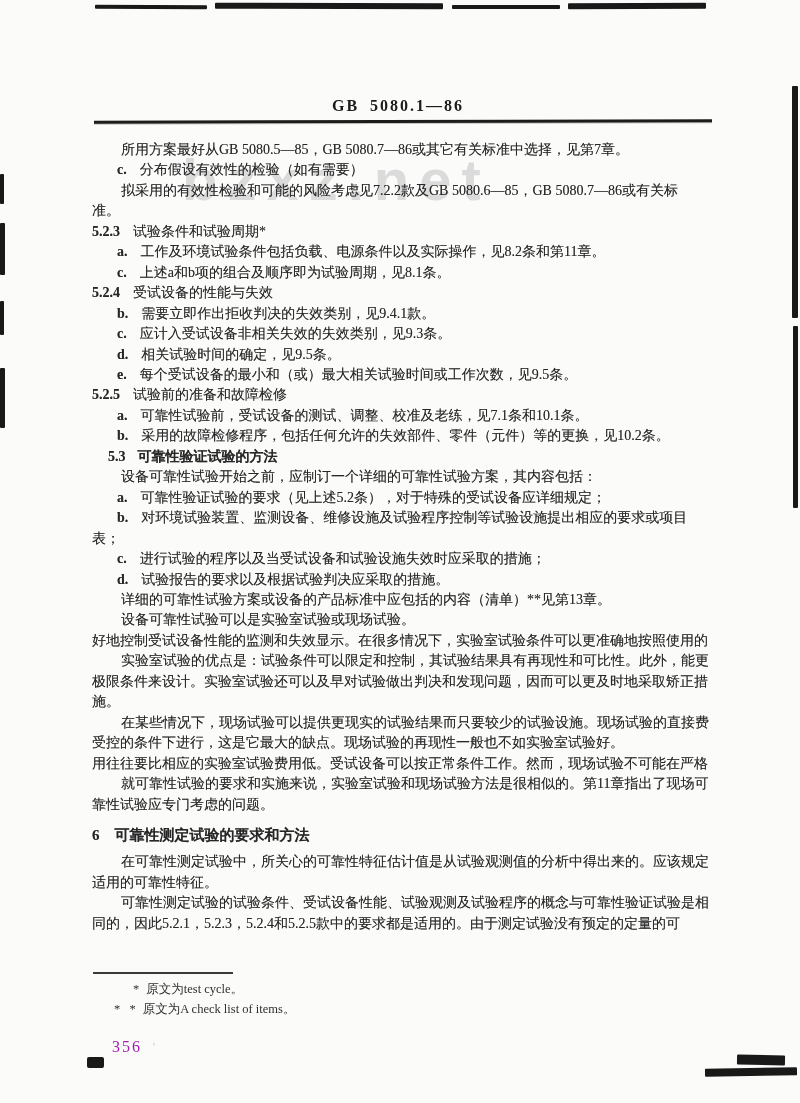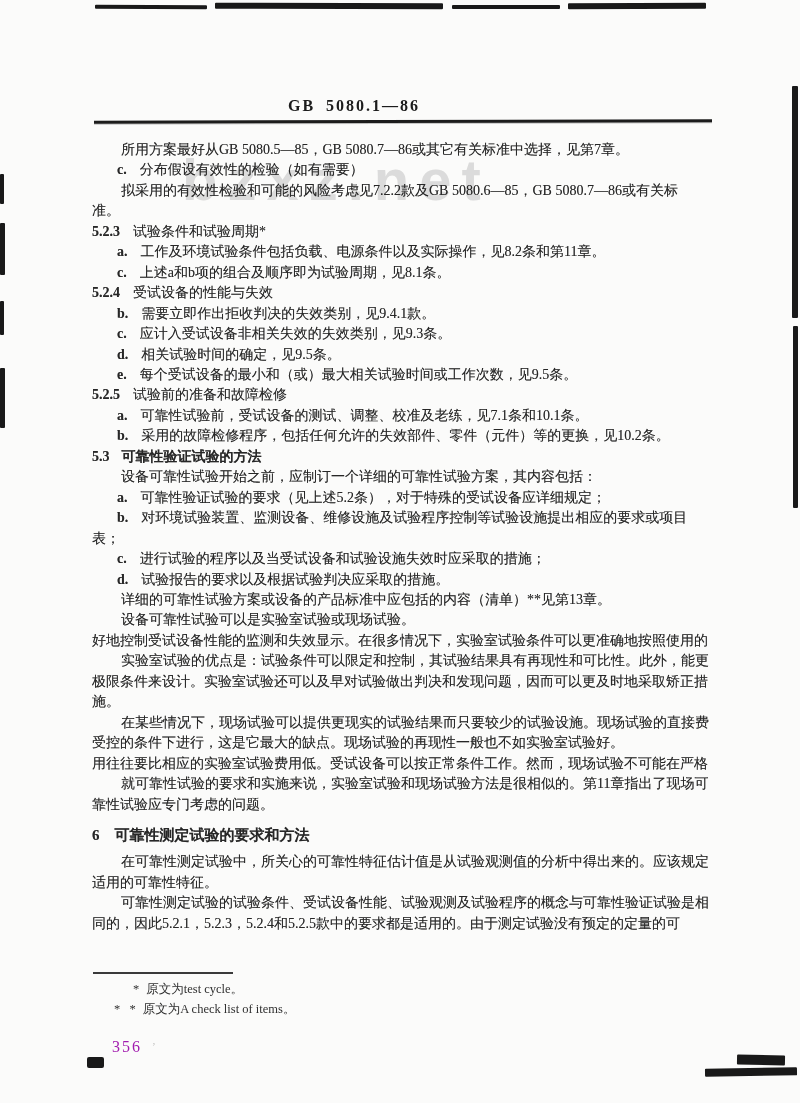--- a/index.html
+++ b/index.html
@@ -1,41 +1,41 @@
 <!DOCTYPE html>
 <html><head>
 <meta charset="utf-8">
 <style>
   html,body{margin:0;padding:0;}
   body{width:800px;height:1103px;background:#e9e9e7;font-family:"Liberation Serif","DejaVu Serif",serif;}
   #page{position:relative;width:800px;height:1103px;background:#fbfbfa;overflow:hidden;}
 
   
   .doc-header{position:absolute;top:97px;left:0;width:708px;text-align:center;
-    font-weight:bold;font-size:16px;letter-spacing:2px;word-spacing:5px;color:#1c1c1c;z-index:3;}
+    font-weight:bold;font-size:16px;letter-spacing:2px;word-spacing:5px;color:#1c1c1c;z-index:3;padding-left:44px;}
   .header-rule{position:absolute;top:120px;left:94px;width:618px;height:2.5px;
     background:#1c1c1c;transform:rotate(-0.12deg);z-index:3;box-shadow:0 1px 0 rgba(30,30,30,.25);}
 
   
   .watermark{position:absolute;top:146px;left:182px;z-index:1;
     font-family:"Liberation Sans","DejaVu Sans",sans-serif;font-weight:bold;
     font-size:58px;letter-spacing:10px;color:#c7c7c7;opacity:.6;user-select:none;}
 
   
   .content{position:absolute;top:140px;left:92px;width:624px;z-index:2;
     font-size:14px;line-height:20.45px;color:#272727;
     text-shadow:0 0 .5px rgba(45,45,45,.45);}
   .ln{white-space:nowrap;}
   .ln.indent{text-indent:29px;}
   .ln.flush{text-indent:0;}
   .ln.item{padding-left:25px;}
   .lb{font-weight:bold;margin-right:13px;}
   .ln.clause .lb{margin-right:13px;}
   .ln.h2{font-weight:bold;}
-  .ln.h2 .lb{margin-right:12px;}
+  .ln.h2 .lb{margin-right:12px;margin-left:16px;}
   .ln.h1{font-weight:bold;font-size:15px;margin:10px 0 7px;}
   .ln.h1 .lb{margin-right:15px;}
 
   
   .footnote-rule{position:absolute;top:972px;left:93px;width:140px;height:1.6px;background:#3a3a3a;z-index:2;}
   .footnote{position:absolute;z-index:2;font-size:12.5px;color:#303030;white-space:nowrap;}
   .fn1{top:981px;left:133px;}
   .fn2{top:1001px;left:114px;}
   .footnote .fmark{letter-spacing:3px;margin-right:4px;}
 

